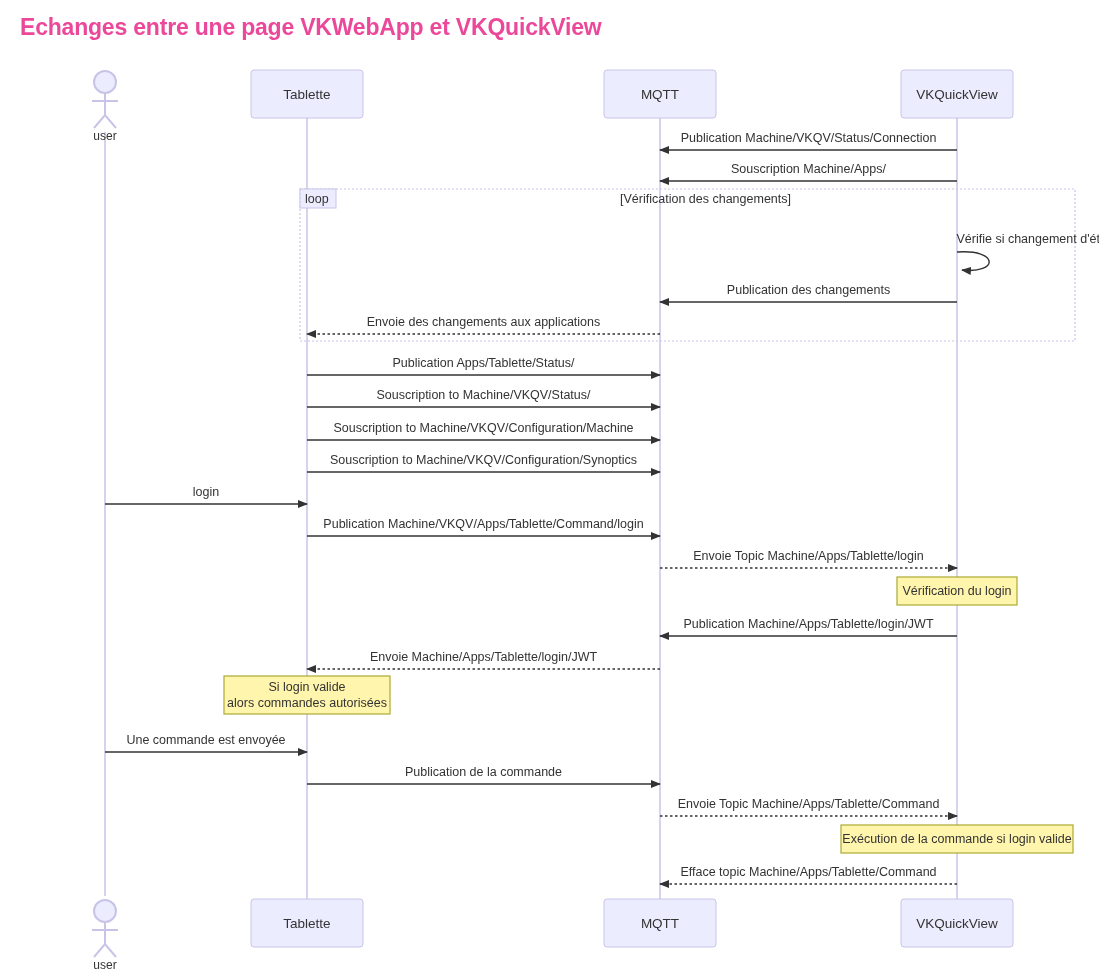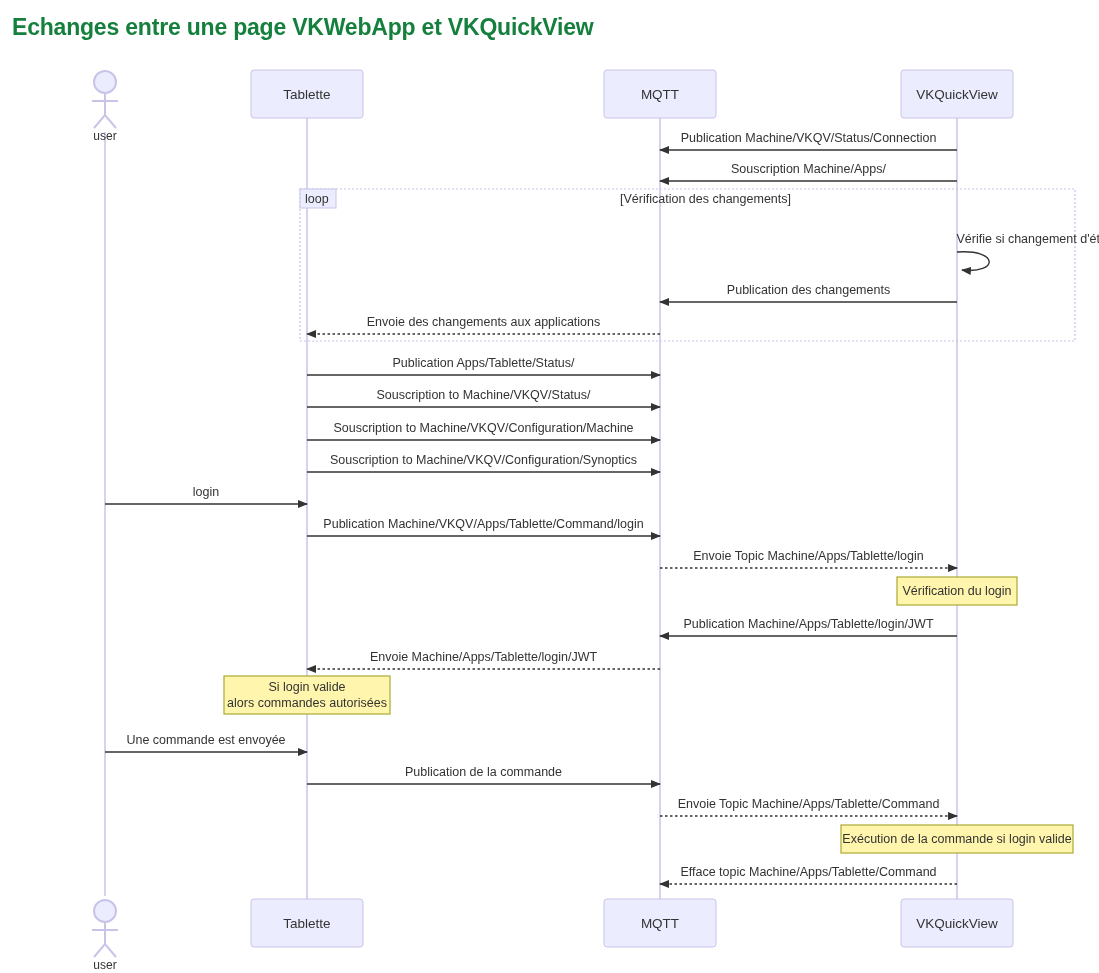--- a/index.html
+++ b/index.html
@@ -10,25 +10,25 @@
   }
   #page {
     position: relative;
     width: 1099px;
     height: 973px;
     background: #ffffff;
     overflow: hidden;
   }
   #diagram-title {
     position: absolute;
-    left: 12px;
+    left: 20px;
     top: 14px;
     font-size: 23px;
     font-weight: bold;
-    color: #15803d;
+    color: #ec4899;
     letter-spacing: -0.2px;
     white-space: nowrap;
   }
   svg#seq {
     position: absolute;
     left: 0;
     top: 0;
     width: 1099px;
     height: 973px;
   }

